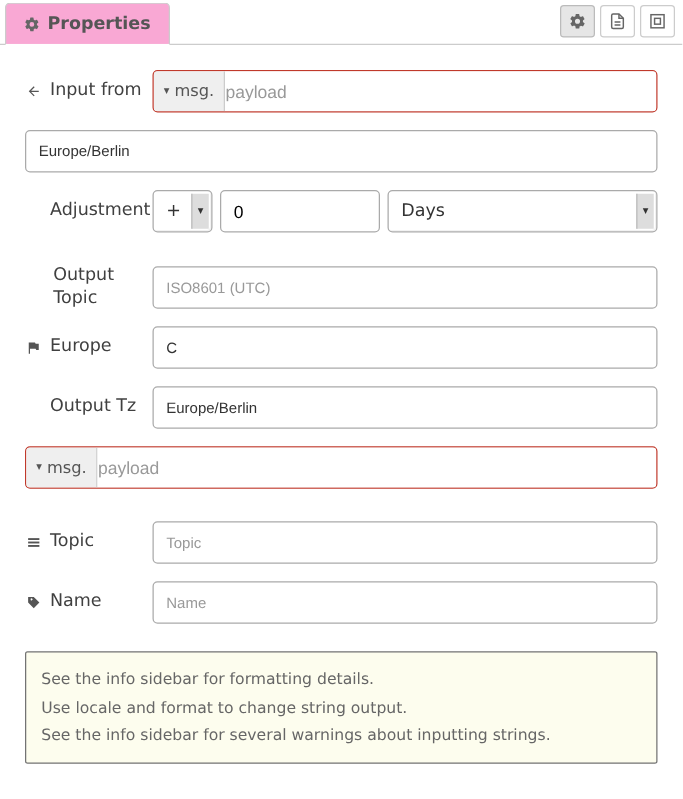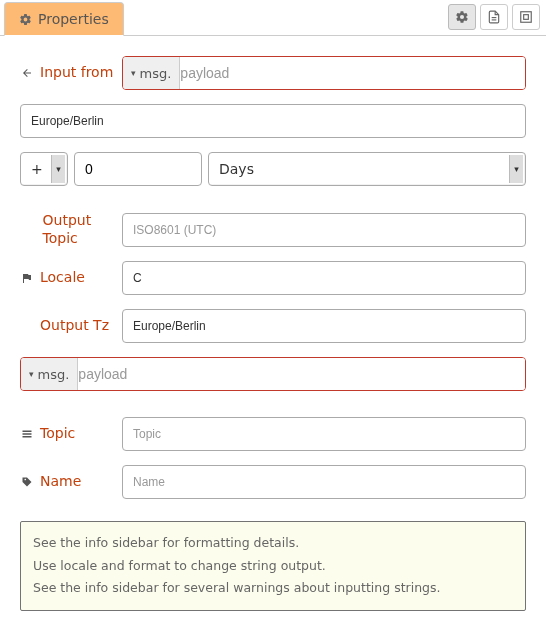--- a/index.html
+++ b/index.html
@@ -23,24 +23,24 @@
     padding-left: 4px;
   }
   .tab {
     display: flex;
     align-items: center;
     gap: 6px;
     padding: 8px 14px;
     border: 1px solid #ccc;
     border-bottom: 1px solid #fff;
     border-radius: 4px 4px 0 0;
-    background: #fdba74;
+    background: #f9a8d4;
     position: relative;
     top: 1px;
-    font-weight: normal;
+    font-weight: bold;
     color: #555;
   }
   .toolbar {
     position: absolute;
     right: 6px;
     top: 4px;
     display: flex;
     gap: 4px;
   }
   .tool-btn {
@@ -67,21 +67,21 @@
     align-items: center;
     margin-bottom: 14px;
   }
   .row.gap-top { margin-top: 26px; }
   .label {
     width: 102px;
     flex-shrink: 0;
     display: flex;
     align-items: center;
     gap: 6px;
-    color: #c2410c;
+    color: #404040;
     line-height: 1.25;
   }
   .label .icon-slot {
     width: 14px;
     display: inline-flex;
     justify-content: center;
     color: #555;
   }
   .field-group {
     flex: 1;
@@ -243,20 +243,24 @@
           <input type="text" placeholder="payload" style="">
         </div>
       </div>
     </div>
 
     <div class="row">
       <input class="plain-input" type="text" value="Europe/Berlin" style="">
     </div>
 
     <div class="row">
+      <div class="label">
+        <span class="icon-slot"></span>
+        <span>Adjustment</span>
+      </div>
       <div class="field-group">
         <div class="select-like adj-sign">
           <span>+</span>
           <span class="caret">▾</span>
         </div>
         <input class="adj-num" type="text" value="0" style="">
         <div class="select-like adj-unit">
           <span>Days</span>
           <span class="caret">▾</span>
         </div>
@@ -271,21 +275,21 @@
       <input class="plain-input" type="text" placeholder="ISO8601 (UTC)" style="">
     </div>
 
     <div class="row">
       <div class="label">
         <span class="icon-slot">
           <svg width="12" height="12" viewBox="0 0 24 24" fill="#555">
               <path d="M4 2v20h2v-8h9l1 2h4V6h-5l-1-2H4z"></path>
             </svg>
         </span>
-        <span>Locale</span>
+        <span>Europe</span>
       </div>
       <input class="plain-input" type="text" value="C" style="">
     </div>
 
     <div class="row">
       <div class="label">
         <span class="icon-slot"></span>
         <span>Output Tz</span>
       </div>
       <input class="plain-input" type="text" value="Europe/Berlin" style="">

